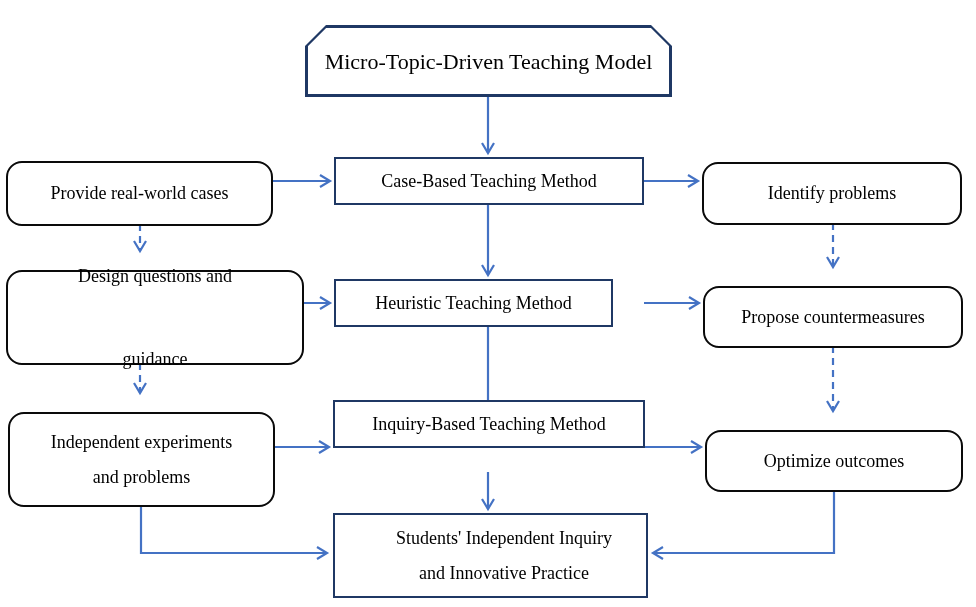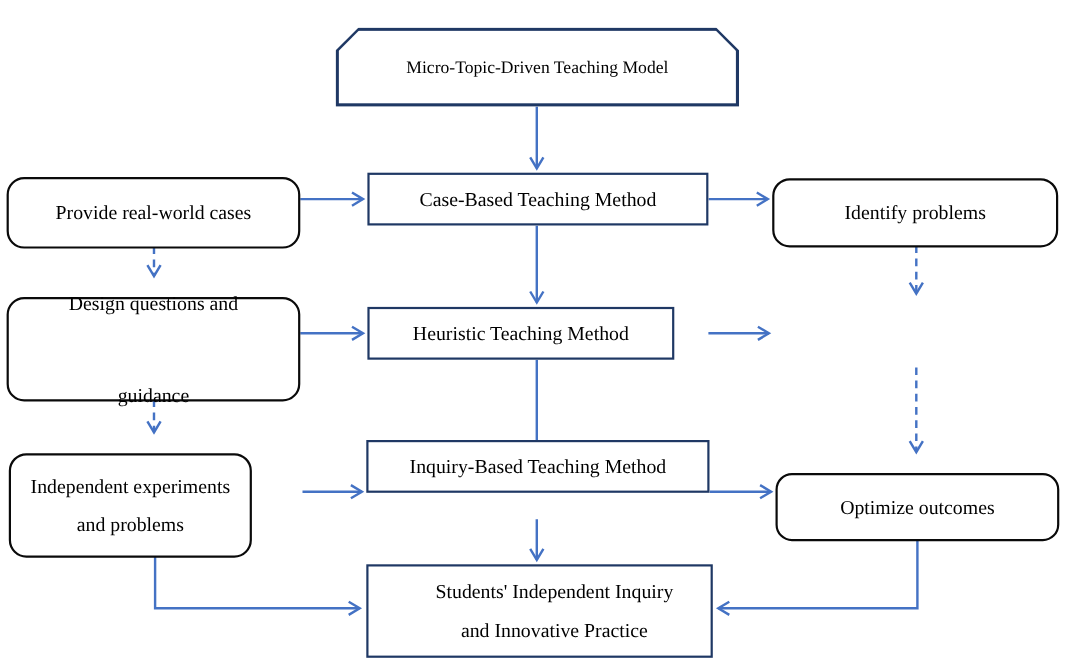--- a/index.html
+++ b/index.html
@@ -52,21 +52,21 @@
   .snip::after {
     content: "";
     position: absolute;
     inset: 2.6px;
     background: #ffffff;
     clip-path: polygon(19px 0, calc(100% - 19px) 0, 100% 19px, 100% 100%, 0 100%, 0 19px);
   }
   .snip .line {
     position: relative;
     z-index: 1;
-    font-size: 16px;
+    font-size: 22px;
   }
   .line { display: block; }
   svg .shaft { stroke: #4472C4; stroke-width: 2.2; fill: none; }
   svg .dashed { stroke-dasharray: 7 5; }
 </style>
 </head>
 <body>
 
 <div class="canvas">
 
@@ -101,26 +101,26 @@
   </svg>
 
   <div class="node snip" style="left:305px; top:25px; width:367px; height:72px;">
     <span class="line">Micro-Topic-Driven Teaching Model</span>
   </div>
 
   <div class="node rounded" style="left:6px; top:147px; width:267px; height:65px;">
     <span class="line">Provide real-world cases</span>
   </div>
 
-  <div class="node rounded" style="left:6px; top:256px; width:267px; height:95px;gap:48px;">
+  <div class="node rounded" style="left:6px; top:256px; width:298px; height:95px;gap:48px;">
     <span class="line">Design questions and</span>
     <span class="line">guidance</span>
   </div>
 
-  <div class="node rounded" style="left:8px; top:398px; width:221px; height:95px;">
+  <div class="node rounded" style="left:8px; top:398px; width:267px; height:95px;">
     <span class="line">Independent experiments</span>
     <span class="line">and problems</span>
   </div>
 
   <div class="node rect" style="left:334px; top:157px; width:310px; height:48px;">
     <span class="line">Case-Based Teaching Method</span>
   </div>
 
   <div class="node rect" style="left:334px; top:279px; width:279px; height:48px;">
     <span class="line">Heuristic Teaching Method</span>
@@ -132,18 +132,21 @@
 
   <div class="node rect" style="left:333px; top:513px; width:315px; height:85px;padding-left:27px;">
     <span class="line">Students' Independent Inquiry</span>
     <span class="line">and Innovative Practice</span>
   </div>
 
   <div class="node rounded" style="left:702px; top:148px; width:260px; height:63px;">
     <span class="line">Identify problems</span>
   </div>
 
+  <div class="node rounded" style="left:703px; top:272px; width:260px; height:62px;">
+    <span class="line">Propose countermeasures</span>
+  </div>
 
-  <div class="node rounded" style="left:705px; top:416px; width:258px; height:62px;border-radius:15px;">
+  <div class="node rounded" style="left:705px; top:416px; width:258px; height:62px;">
     <span class="line">Optimize outcomes</span>
   </div>
 
 </div>
 
 </body></html>

